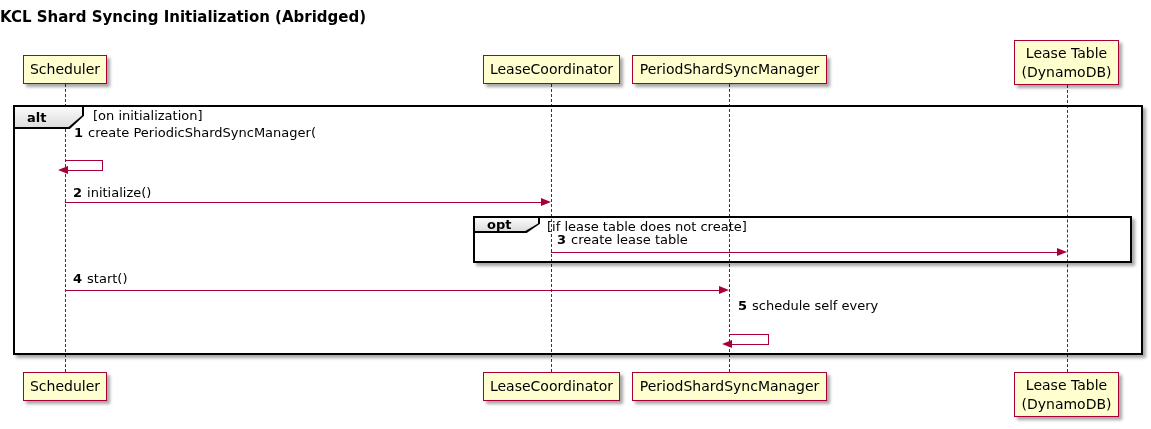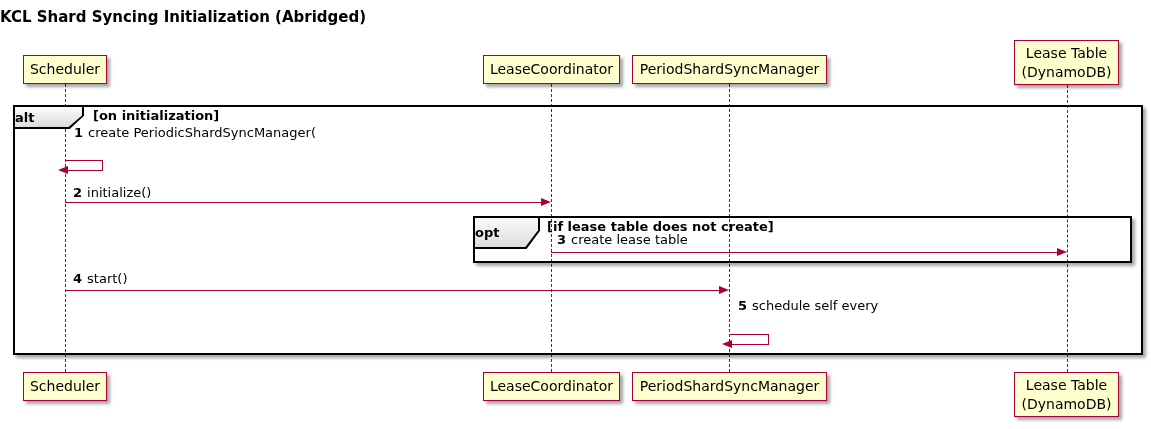--- a/index.html
+++ b/index.html
@@ -26,23 +26,23 @@
   }
   .pent-outer {
     position:absolute; background:#000;
     clip-path:polygon(0 0, 100% 0, 100% 45%, 80% 100%, 0 100%);
   }
   .pent-inner {
     position:absolute; left:2px; top:2px; right:2px; bottom:2px;
     background:linear-gradient(#fbfbfb,#dddddd);
     clip-path:polygon(0 0, 100% 0, 100% 42%, 80% 100%, 0 100%);
     display:flex; align-items:center; font-weight:bold; font-size:13px;
-    box-sizing:border-box;
+    padding-left:12px; box-sizing:border-box;
   }
-  .guard { position:absolute; font-weight:bold; font-size:13px; white-space:nowrap; }
+  .guard { position:absolute; font-weight:normal; font-size:13px; white-space:nowrap; }
   .msg {
     position:absolute; display:flex; align-items:center; gap:5px;
     font-size:13px; white-space:nowrap;
   }
   .msg-num { font-weight:bold; }
   .msg-lines span { display:block; line-height:14px; }
   .msg-indent { padding-left:9px; }
   .arrow { position:absolute; height:0; border-top:1px solid #A80036; }
   .self-loop {
     position:absolute; box-sizing:border-box;
@@ -87,21 +87,21 @@
   <div class="ah-l" style="left:58px; top:166px;"></div>
 
   <div class="msg" style="left:73px; top:185px;">
     <span class="msg-num">2</span>
     <span>initialize()</span>
   </div>
   <div class="arrow" style="left:65px; top:202px; width:478px;"></div>
   <div class="ah-r" style="left:541px; top:198px;"></div>
 
   <div class="frame" style="left:473px; top:216px; width:659px; height:47px;"></div>
-  <div class="pent-outer" style="left:473px; top:216px; width:67px; height:33px;">
+  <div class="pent-outer" style="left:473px; top:216px; width:67px; height:17px;">
     <div class="pent-inner">opt</div>
   </div>
   <div class="guard" style="left:547px; top:219px;">[if lease table does not create]</div>
 
   <div class="msg" style="left:557px; top:232px;">
     <span class="msg-num">3</span>
     <span>create lease table</span>
   </div>
   <div class="arrow" style="left:551px; top:252px; width:507px;"></div>
   <div class="ah-r" style="left:1057px; top:248px;"></div>

